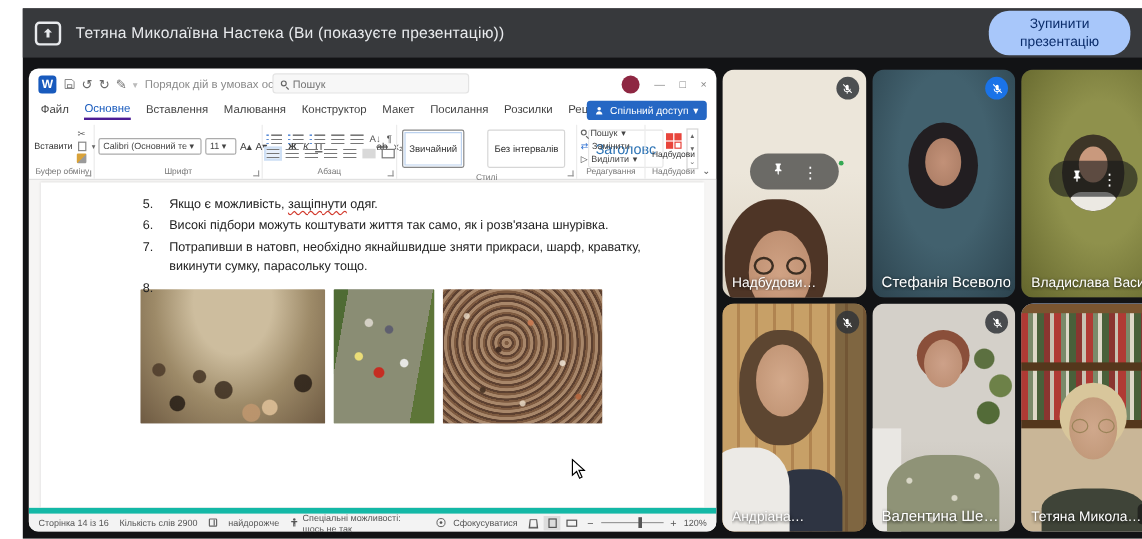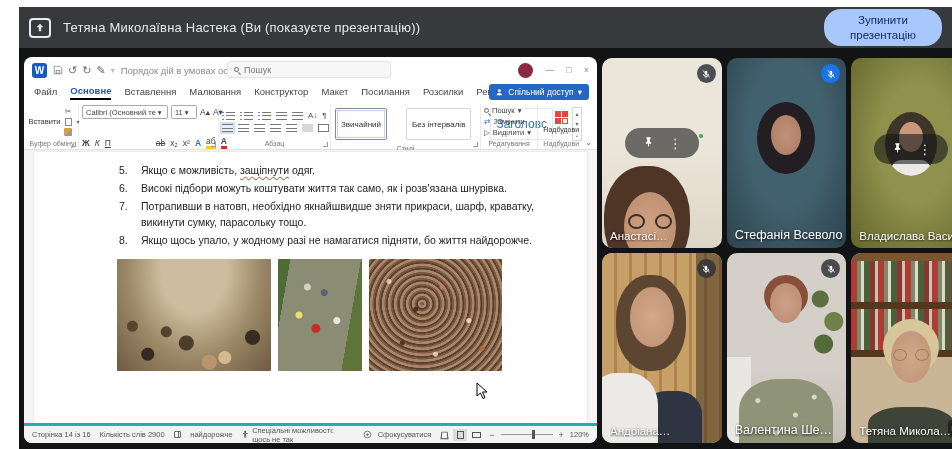--- a/index.html
+++ b/index.html
@@ -37,21 +37,21 @@
     border:1px solid #e3e3e3; border-radius:3px; display:flex; align-items:center; gap:5px; padding:0 6px; }
   .w-search input { border:none; outline:none; background:transparent; font-size:9px; color:#999;
     width:120px; font-family:"Liberation Sans", sans-serif; }
   .w-right { position:absolute; right:8px; top:0; height:26px; display:flex; align-items:center; gap:12px; }
   .w-avatar { width:15px; height:15px; border-radius:50%; background:#8e2742; }
   .winbtn { color:#8b8b8b; font-size:9px; cursor:pointer; }
 
   .w-tabs { height:19px; display:flex; align-items:center; padding:0 10px; gap:13px;
     font-size:9.5px; color:#444; position:relative; flex:0 0 auto; }
   .w-tab { cursor:pointer; padding-bottom:2px; white-space:nowrap; }
-  .w-tab.active { color:#185abd; font-weight:bold; border-bottom:2px solid #000000; }
+  .w-tab.active { color:#185abd; font-weight:normal; border-bottom:2px solid #4c1d95; }
   .share-btn { position:absolute; right:8px; top:1px; background:#2567c4; color:#fff;
     border:none; border-radius:3px; font-size:8.5px; padding:3px 7px; display:flex; gap:4px;
     align-items:center; cursor:pointer; font-family:"Liberation Sans", sans-serif; }
 
   .ribbon { height:48px; display:flex; border-bottom:1px solid #e1e1e1; padding:2px 2px 0 2px; flex:0 0 auto; }
   .rgroup { display:flex; flex-direction:column; border-right:1px solid #ececec; padding:1px 3px 0 3px; position:relative; }
   .rbody { flex:1; display:flex; }
   .rlabel { height:11px; font-size:7px; color:#777; text-align:center; line-height:11px; }
   .dlg { position:absolute; right:2px; bottom:2px; width:5px; height:5px;
     border-right:1px solid #999; border-bottom:1px solid #999; }
@@ -60,21 +60,21 @@
   .clip-ico { width:11px; height:13px; border:1px solid #8a6d3b; border-radius:2px; background:#f7f3ea; position:relative; }
   .clip-ico::before { content:""; position:absolute; left:2px; top:-2px; width:5px; height:3px;
     background:#bbb; border-radius:1px; }
   .paste-lbl { font-size:7.5px; color:#333; }
   .mini-col { display:flex; flex-direction:column; justify-content:center; gap:2px; font-size:8px;
     color:#666; width:14px; align-items:center; }
   .copy-ico { width:7px; height:8px; border:1px solid #888; position:relative; background:#fff; }
   .copy-ico::before { content:""; position:absolute; left:2px; top:-3px; width:7px; height:8px;
     border:1px solid #888; background:#fff; z-index:-1; }
   .brush-ico { width:8px; height:8px; background:linear-gradient(135deg,#d8a23a 55%,#9a9a9a 55%); border-radius:1px; }
-  .fontgrid { display:flex; flex-direction:column; justify-content:center; gap:17px; }
+  .fontgrid { display:flex; justify-content:center; gap:17px; }
   .frow { display:flex; align-items:center; gap:3px; }
   .fsel { border:1px solid #ababab; border-radius:2px; font-size:7.5px; color:#444; height:14px;
     display:flex; align-items:center; padding:0 3px; gap:2px; white-space:nowrap; cursor:pointer; }
   .fbtn { font-size:8.5px; color:#444; cursor:pointer; white-space:nowrap; }
   .fbtn.b { font-weight:bold; }
   .fbtn.i { font-style:italic; }
   .fbtn.u { text-decoration:underline; }
   .fbtn.strike { text-decoration:line-through;padding-left:40px; }
   .fbtn.fx { color:#2d6fd1; font-weight:bold; }
   .ubar-y { border-bottom:3px solid #f3d11e; }
@@ -143,21 +143,21 @@
       radial-gradient(circle at 35% 45%, rgba(60,40,30,.9) 0 2px, transparent 3px),
       radial-gradient(circle at 55% 25%, rgba(200,120,80,.9) 0 2px, transparent 3px),
       radial-gradient(circle at 75% 55%, rgba(240,230,215,.85) 0 2px, transparent 3px),
       radial-gradient(circle at 25% 75%, rgba(70,50,35,.9) 0 2px, transparent 3px),
       radial-gradient(circle at 85% 80%, rgba(180,100,60,.9) 0 2px, transparent 3px),
       radial-gradient(circle at 50% 85%, rgba(230,215,195,.85) 0 2px, transparent 3px),
       repeating-radial-gradient(circle at 40% 40%, #7d5a40 0 1.5px, #a8876a 2px 4px, #5c4030 4.5px 6px),
       linear-gradient(#8a6a4c,#6b4e38); }
   .cursor { position:absolute; left:452px; bottom:23px; z-index:5; }
 
-  .statusbar { height:20px; background:#f3f3f3; border-top:3px solid #14b8a6; display:flex;
+  .statusbar { height:20px; background:#f3f3f3; border-top:5px solid #14b8a6; display:flex;
     align-items:center; padding:0 8px; gap:9px; font-size:7.5px; color:#555; flex:0 0 auto; }
   .sb-item { white-space:nowrap; cursor:pointer; display:flex; align-items:center; gap:3px; }
   .book-ico { width:9px; height:7px; border:1px solid #666; border-radius:1px; position:relative; }
   .book-ico::after { content:""; position:absolute; left:3.5px; top:0; bottom:0; width:1px; background:#666; }
   .sb-center { margin:0 auto; display:flex; align-items:center; gap:4px; }
   .sb-right { display:flex; align-items:center; gap:6px; }
   .viewbtns { display:flex; gap:2px; }
   .vb { width:14px; height:12px; display:flex; align-items:center; justify-content:center; cursor:pointer; }
   .vb.active { background:#dcdcdc; }
   .vb i { display:block; width:7px; height:8px; border:1px solid #555; }
@@ -458,21 +458,21 @@
           <div class="ditem">
             <span class="dnum">5.</span><span>Якщо є можливість, </span><span class="missp">защіпнути</span><span> одяг.</span>
           </div>
           <div class="ditem">
             <span class="dnum">6.</span><span>Високі підбори можуть коштувати життя так само, як і розв'язана шнурівка.</span>
           </div>
           <div class="ditem">
             <span class="dnum">7.</span><span>Потрапивши в натовп, необхідно якнайшвидше зняти прикраси, шарф, краватку, викинути сумку, парасольку тощо.</span>
           </div>
           <div class="ditem">
-            <span class="dnum">8.</span><span>Якщо щось упало, у жодному разі не намагатися підняти, бо життя найдорожче.</span>
+            <span class="dnum">8.</span>
           </div>
         </div>
         <div class="imgrow">
           <div class="dimg img-metro"></div>
           <div class="dimg img-hill"></div>
           <div class="dimg img-dense"></div>
         </div>
       </div>
       <svg class="cursor" width="12" height="18" viewBox="0 0 12 18">
         <path d="M1 1 L1 14 L4.5 11 L7 16.5 L9 15.5 L6.5 10 L11 10 Z" fill="#fff" stroke="#000" stroke-width="1"></path>
@@ -535,21 +535,21 @@
               <path stroke="#fff" stroke-width="2" d="M4 3l17 17" fill="none"></path>
             </svg>
       </div>
       <div class="hoverpill">
         <span><svg width="13" height="13" viewBox="0 0 24 24">
                 <path fill="#fff" d="M16 4H8v2l1.5 1.5v5L7 14v2h4v4l1 1.8L13 20v-4h4v-2l-2.5-1.5v-5L16 6z"></path>
               </svg></span>
         <span class="kebab">⋮</span>
         <span class="gdot"></span>
       </div>
-      <div class="pname">Анастасі…</div>
+      <div class="pname">Надбудови…</div>
     </div>
 
     <div class="tile t2">
       <div class="vid">
         <div class="avatar-circle">
               <div class="avface"></div>
             </div>
       </div>
       <div class="mic blue">
         <svg width="10" height="10" viewBox="0 0 24 24">

